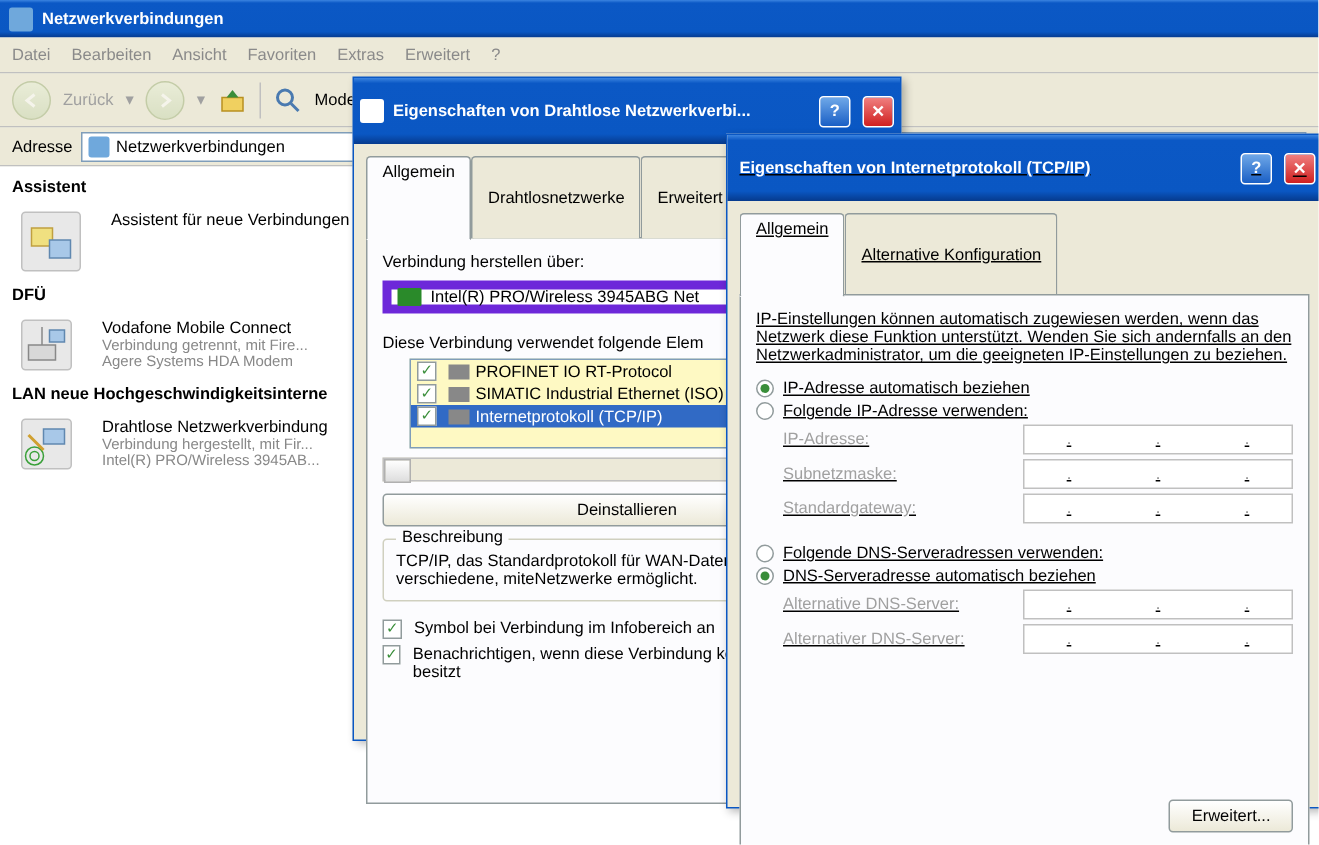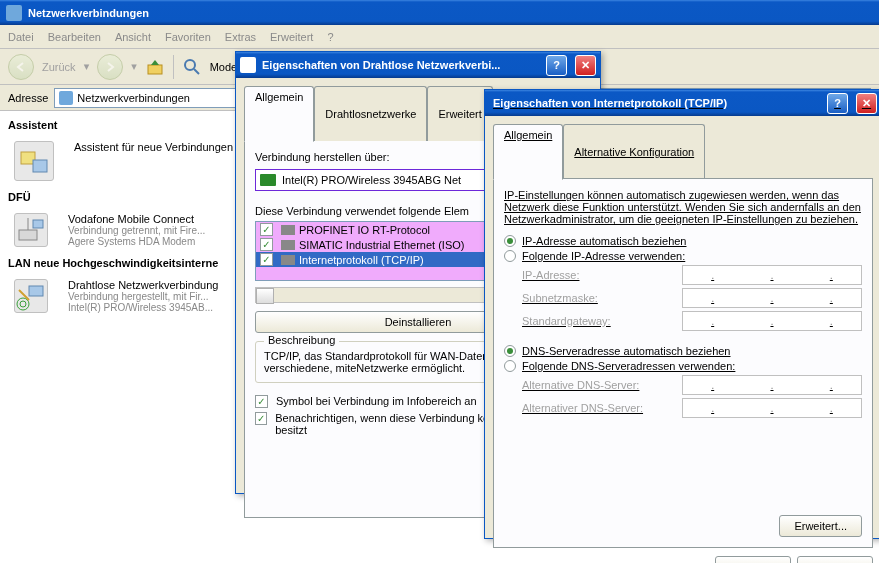--- a/index.html
+++ b/index.html
@@ -22,21 +22,21 @@
 .sidebar { width: 300px; background: #fff; padding: 4px 0; }
 .sidebar-group-title { font-weight: bold; padding: 4px 8px; }
 .sidebar-item { display: flex; gap: 20px; padding: 6px 14px; align-items: flex-start; }
 .sidebar-icon { width: 40px; height: 40px; flex-shrink: 0; background: #e8e8e8; border: 1px solid #c0c0c0; border-radius: 3px; position: relative; }
 .sidebar-icon.small { width: 34px; height: 34px; }
 .sidebar-text .t1 { color: #000; }
 .sidebar-text .t2 { color: #888; font-size: 10px; }
 
 
 .dialog { position: absolute; background: #ece9d8; border: 1px solid #0a57c3; box-shadow: 2px 2px 6px rgba(0,0,0,0.3); }
-.dlg-titlebar { height: 26px; background: linear-gradient(to bottom, #3b84e0 0%, #0b58c5 8%, #0a57c3 85%, #063a8d 100%); color: #fff; display: flex; align-items: center; padding: 0 4px; gap: 6px; }
+.dlg-titlebar { height: 44px; background: linear-gradient(to bottom, #3b84e0 0%, #0b58c5 8%, #0a57c3 85%, #063a8d 100%); color: #fff; display: flex; align-items: center; padding: 0 4px; gap: 6px; }
 .dlg-title { flex: 1; font-weight: bold; white-space: nowrap; overflow: hidden; text-overflow: ellipsis; }
 .dlg-btn { width: 21px; height: 21px; border: 1px solid #fff; border-radius: 3px; display: flex; align-items: center; justify-content: center; margin-left: 2px; color: #fff; font-weight: bold; }
 .dlg-btn.help { background: linear-gradient(to bottom, #6fa8e8, #1a5fc5); }
 .dlg-btn.close { background: linear-gradient(to bottom, #f08080, #d02020); }
 .dlg-body { padding: 8px; }
 
 
 .tabs { display: flex; position: relative; margin-bottom: -1px; }
 .tab { padding: 21px 10px; background: #ece9d8; border: 1px solid #919b9c; border-bottom: none; border-radius: 3px 3px 0 0; margin-right: 0px; position: relative; }
 .tab.active { background: #fcfcfe; z-index: 2; border-bottom: 1px solid #fcfcfe; margin-bottom: -1px; padding-top:4px; padding-bottom:4px;}
@@ -46,27 +46,27 @@
 .btn { height: 22px; padding: 0 14px; background: linear-gradient(to bottom, #fff, #ece9d8); border: 1px solid #919b9c; border-radius: 3px; display: inline-flex; align-items: center; justify-content: center; cursor: pointer; }
 .field-row { display: flex; align-items: center; margin: 3px 0; }
 .field-row label { width: 160px; color: #a0a0a0; }
 .ip-input { flex: 1; height: 20px; background: #fff; border: 1px solid #c0c0c0; display: flex; align-items: center; justify-content: space-around; color: #888; }
 .ip-input span { padding: 0 2px; }
 .radio { display: flex; align-items: center; gap: 6px; margin: 3px 0; }
 .radio-dot { width: 12px; height: 12px; border: 1px solid #919b9c; border-radius: 50%; background: #fff; display: flex; align-items: center; justify-content: center; }
 .radio-dot.checked::after { content: ""; width: 6px; height: 6px; background: #3a8e3a; border-radius: 50%; display: block; }
 .chk { width: 13px; height: 13px; border: 1px solid #919b9c; background: #fff; display: inline-flex; align-items: center; justify-content: center; margin-right: 4px; }
 .chk.checked::after { content: "✓"; color: #3a8e3a; font-size: 10px; line-height: 10px; }
-.listbox { border: 1px solid #7f9db9; background: #f0abfc; height: 60px; overflow: hidden; }
+.listbox { border: 1px solid #7f9db9; background: #fef9c3; height: 60px; overflow: hidden; margin-left: 18px; }
 .listbox-row { display: flex; align-items: center; padding: 1px 4px; gap: 4px; }
 .listbox-row.selected { background: #316ac5; color: #fff; }
 .proto-icon { width: 14px; height: 10px; display: inline-block; background: #888; }
 .fieldset { border: 1px solid #d0d0bf; padding: 8px; border-radius: 3px; margin-top: 8px; position: relative; }
 .fieldset-title { position: absolute; top: -8px; left: 8px; background: #fcfcfe; padding: 0 4px; }
-.adapter-box { border:1px solid #6d28d9; background:#fff; height:22px; display:flex; align-items:center; padding:0 4px; gap:6px; }
+.adapter-box { border:6px solid #6d28d9; background:#fff; height:22px; display:flex; align-items:center; padding:0 4px; gap:6px; }
 .nic-icon { width:16px; height:12px; background:#2a8a2a; border-radius:1px; display:inline-block;}
 .hr-scroll { height:16px; background:#ece9d8; border:1px solid #c0c0c0; margin-top:6px; position:relative;}
 .hr-scroll::before, .hr-scroll::after { content:""; position:absolute; top:0; width:16px; height:14px; background:linear-gradient(to bottom,#fff,#ddd); border:1px solid #b0b0b0;}
 .hr-scroll::before{left:0;} .hr-scroll::after{right:0;}
 </style>
 </head>
 <body>
 
 <div class="main-window">
   <div class="titlebar-main">
@@ -258,26 +258,26 @@
             <div class="ip-input">
                 <span>.</span>
                 <span>.</span>
                 <span>.</span>
               </div>
           </div>
         </div>
       </div>
       <div style="margin-top:14px;">
         <div class="radio">
+          <span class="radio-dot"></span>
+          <span>Folgende DNS-Serveradressen verwenden:</span>
+        </div>
+        <div class="radio">
           <span class="radio-dot checked"></span>
           <span>DNS-Serveradresse automatisch beziehen</span>
-        </div>
-        <div class="radio">
-          <span class="radio-dot"></span>
-          <span>Folgende DNS-Serveradressen verwenden:</span>
         </div>
         <div style="padding-left:18px;">
           <div class="field-row">
             <label>Alternative DNS-Server:</label>
             <div class="ip-input">
                 <span>.</span>
                 <span>.</span>
                 <span>.</span>
               </div>
           </div>

